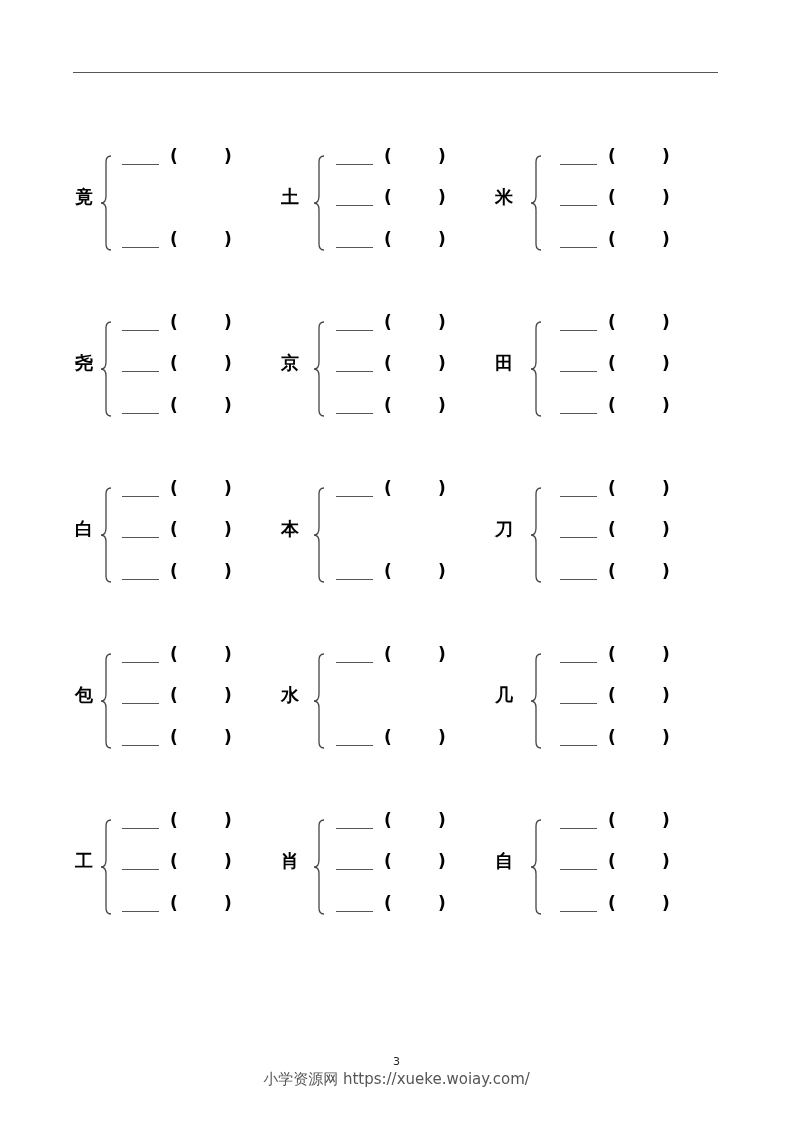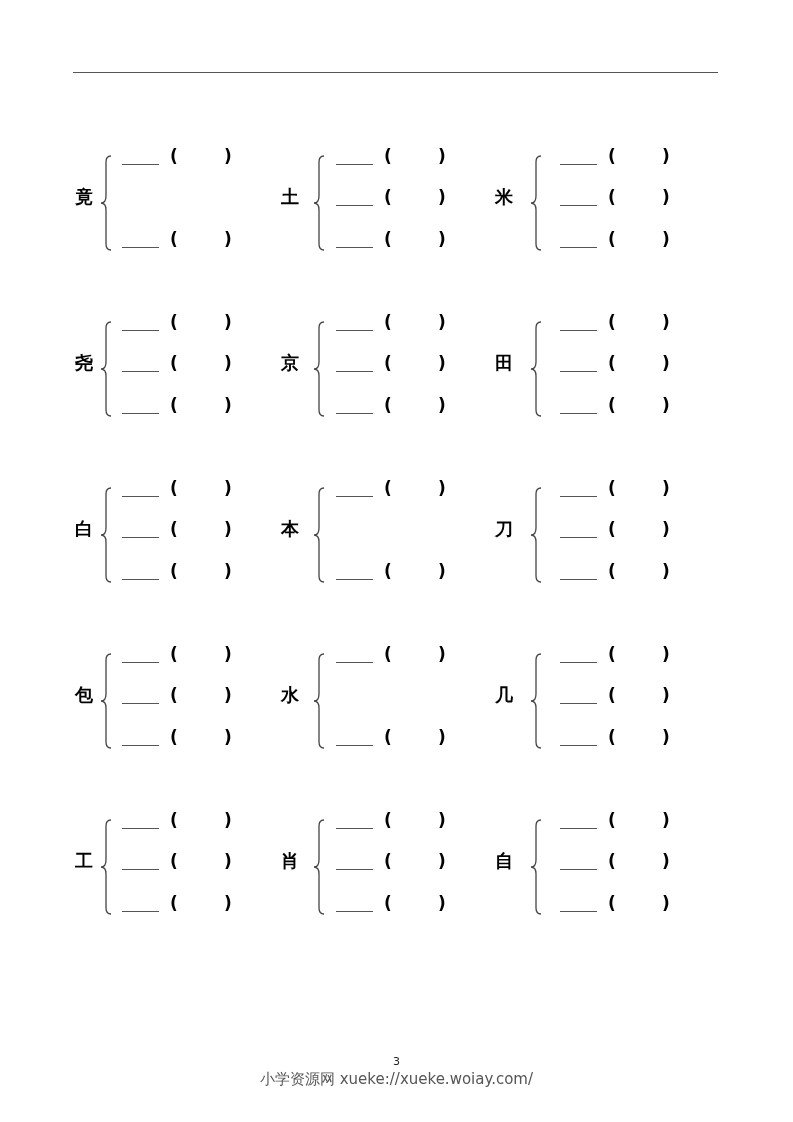--- a/index.html
+++ b/index.html
@@ -364,13 +364,13 @@
       <div class="row" style="left: 65px; top: 83px; width: 114px;">
         <span class="blank"></span>
         <span class="paren" style="left: 48px;">(</span>
         <span class="paren" style="left: 60px; width: 40px; height: 20px;"></span>
         <span class="paren" style="left: 102px;">)</span>
       </div>
     </div>
   </div>
 
 <div class="footer-page">3</div>
-<div class="footer-site">小学资源网 xueke://xueke.woiay.com/</div>
+<div class="footer-site">小学资源网 https://xueke.woiay.com/</div>
 
 </body></html>

